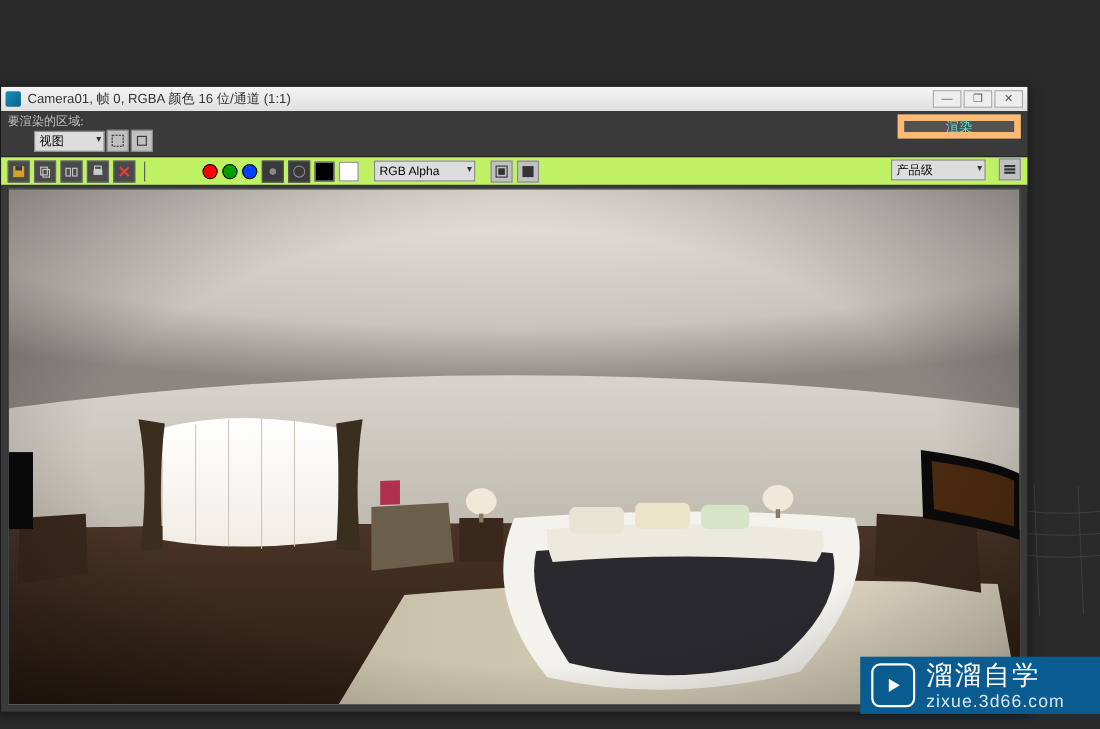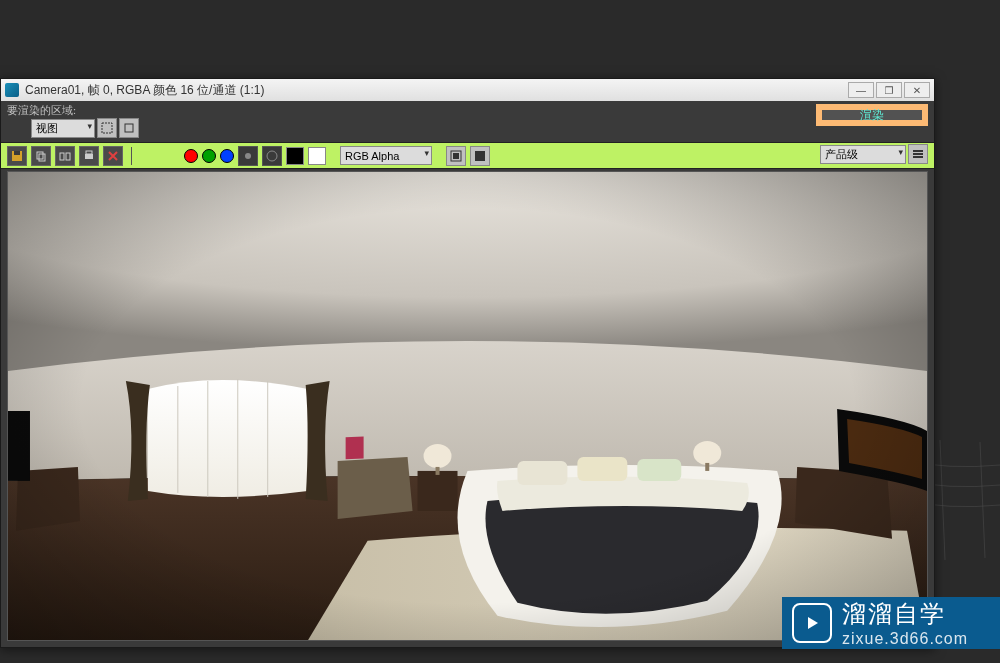--- a/index.html
+++ b/index.html
@@ -157,21 +157,21 @@
     border-radius: 8px;
     display: flex; align-items: center; justify-content: center;
     margin-right: 10px;
   }
   .wm-text-zh { font-size: 24px; font-weight: 500; letter-spacing: 2px; }
   .wm-text-en { font-size: 16px; letter-spacing: 1px; opacity: 0.85; }
 
   .preset-row {
     height: 32px;
     margin-top: 18px;
-    display: flex; align-items: center; gap: 2px;
+    display: flex; align-items: center; gap: 12px;
   }
 </style>
 </head>
 <body>
 
 <svg class="wireframe-bg" viewBox="0 0 200 200">
   <g stroke="#888" stroke-width="0.5" fill="none">
     <path d="M0 80 Q50 70 100 80 T200 85"></path>
     <path d="M0 100 Q50 90 100 100 T200 105"></path>
     <path d="M0 120 Q50 110 100 120 T200 125"></path>

